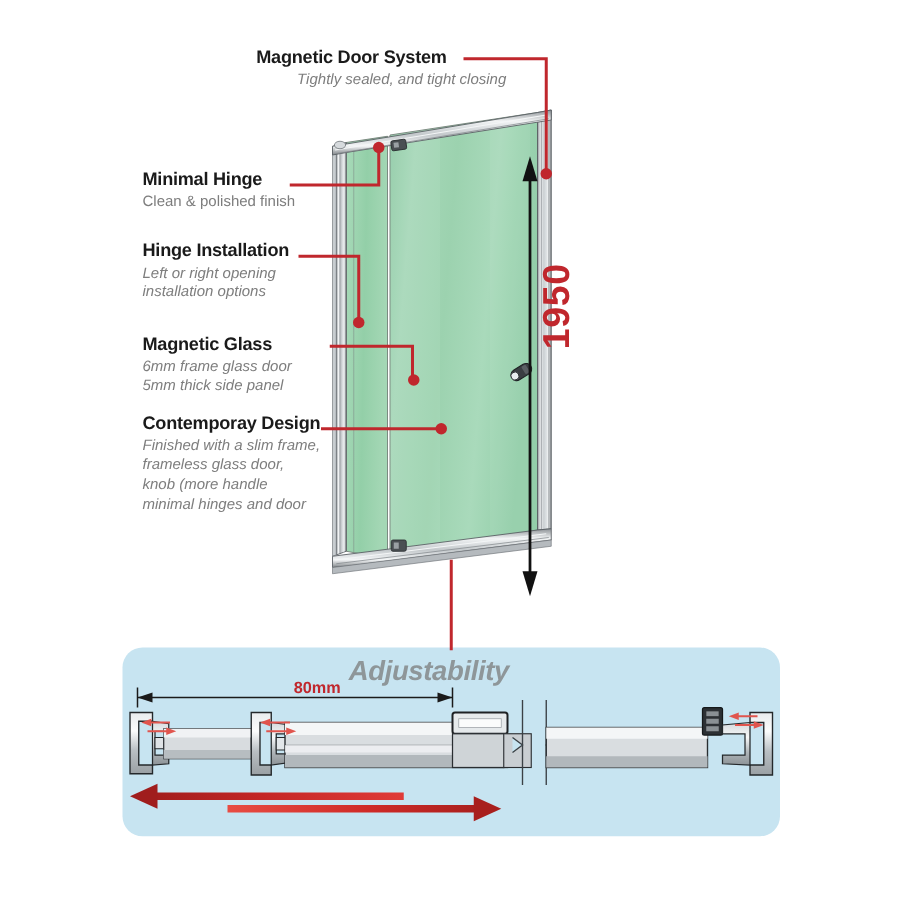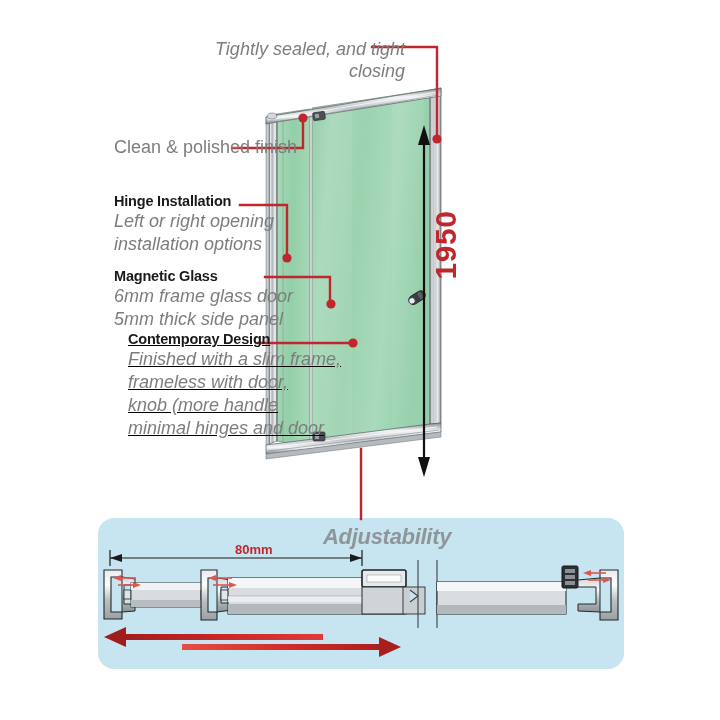--- a/index.html
+++ b/index.html
@@ -11,50 +11,50 @@
   }
   #diagram{position:absolute;left:0;top:0;width:720px;height:720px;}
 
   
   .callout{position:absolute;}
   .callout .c-title{
     font-size:14.5px;font-weight:bold;color:#1a1a1a;
     letter-spacing:-0.2px;white-space:nowrap;line-height:1.15;
   }
   .callout .c-sub{
-    font-size:18px;color:#7d7d7d;line-height:1.22;
+    font-size:12px;color:#7d7d7d;line-height:1.22;
     margin-top:1px;
   }
   .callout .c-sub.ital{font-style:italic;}
 
   #lbl-magnetic{left:205px;top:38px;text-align:right;width:200px;}
   #lbl-magnetic .c-title{text-align:left;}
   #lbl-hinge{left:114px;top:136px;}
   #lbl-install{left:114px;top:193px;}
   #lbl-glass{left:114px;top:268px;}
-  #lbl-design{left:128px;top:331px;text-decoration:underline;}
+  #lbl-design{left:114px;top:331px;}
 
   
   #dim-1950{
     position:absolute;left:446px;top:245px;
     transform:translate(-50%,-50%) rotate(-90deg);
     transform-origin:center center;
     font-size:30px;font-weight:bold;color:#c0272d;
     letter-spacing:0.5px;white-space:nowrap;
   }
 
   
   #adj-panel{
     position:absolute;left:98px;top:518px;width:526px;height:151px;
     background:#c7e4f1;border-radius:16px;
   }
   #adj-title{
     position:absolute;left:279px;top:524px;
     font-size:22px;font-weight:bold;font-style:italic;color:#8e9699;
-    white-space:nowrap;letter-spacing:-0.3px;margin-left:44px;
+    white-space:nowrap;letter-spacing:-0.3px;
   }
   #dim-80{
     position:absolute;left:203px;top:542px;
     font-size:13px;font-weight:bold;color:#c0272d;white-space:nowrap;
   }
 </style>
 </head>
 <body>
 
 <svg id="diagram" viewBox="0 0 720 720" style="z-index: 2; position: absolute;">
@@ -294,42 +294,44 @@
     <g>
       <rect x="182" y="644" width="205" height="6" fill="url(#redArrowR)"></rect>
       <polygon points="401,647 379,637 379,657" fill="#a81f1d"></polygon>
     </g>
   </g>
 </svg>
 
 <div id="adj-panel" style="z-index: 1; position: absolute;"></div>
 
 <div class="callout" id="lbl-magnetic" style="z-index: 3;">
+  <div class="c-title">Magnetic Door System</div>
   <div class="c-sub ital">Tightly sealed, and tight closing</div>
 </div>
 
 <div class="callout" id="lbl-hinge" style="z-index: 3;">
+  <div class="c-title">Minimal Hinge</div>
   <div class="c-sub">Clean &amp; polished finish</div>
 </div>
 
 <div class="callout" id="lbl-install" style="z-index: 3;">
   <div class="c-title">Hinge Installation</div>
   <div class="c-sub ital">Left or right opening</div>
   <div class="c-sub ital">installation options</div>
 </div>
 
 <div class="callout" id="lbl-glass" style="z-index: 3;">
   <div class="c-title">Magnetic Glass</div>
   <div class="c-sub ital">6mm frame glass door</div>
   <div class="c-sub ital">5mm thick side panel</div>
 </div>
 
 <div class="callout" id="lbl-design" style="z-index: 3;">
   <div class="c-title">Contemporay Design</div>
   <div class="c-sub ital">Finished with a slim frame,</div>
-  <div class="c-sub ital">frameless with door,</div>
+  <div class="c-sub ital">frameless glass door,</div>
   <div class="c-sub ital">knob (more handle</div>
   <div class="c-sub ital">minimal hinges and door</div>
 </div>
 
 <div id="dim-1950" style="z-index: 3;">1950</div>
 <div id="adj-title" style="z-index: 3;">Adjustability</div>
 <div id="dim-80" style="z-index: 3; margin-left: 32px;">80mm</div>
 
 </body></html>

